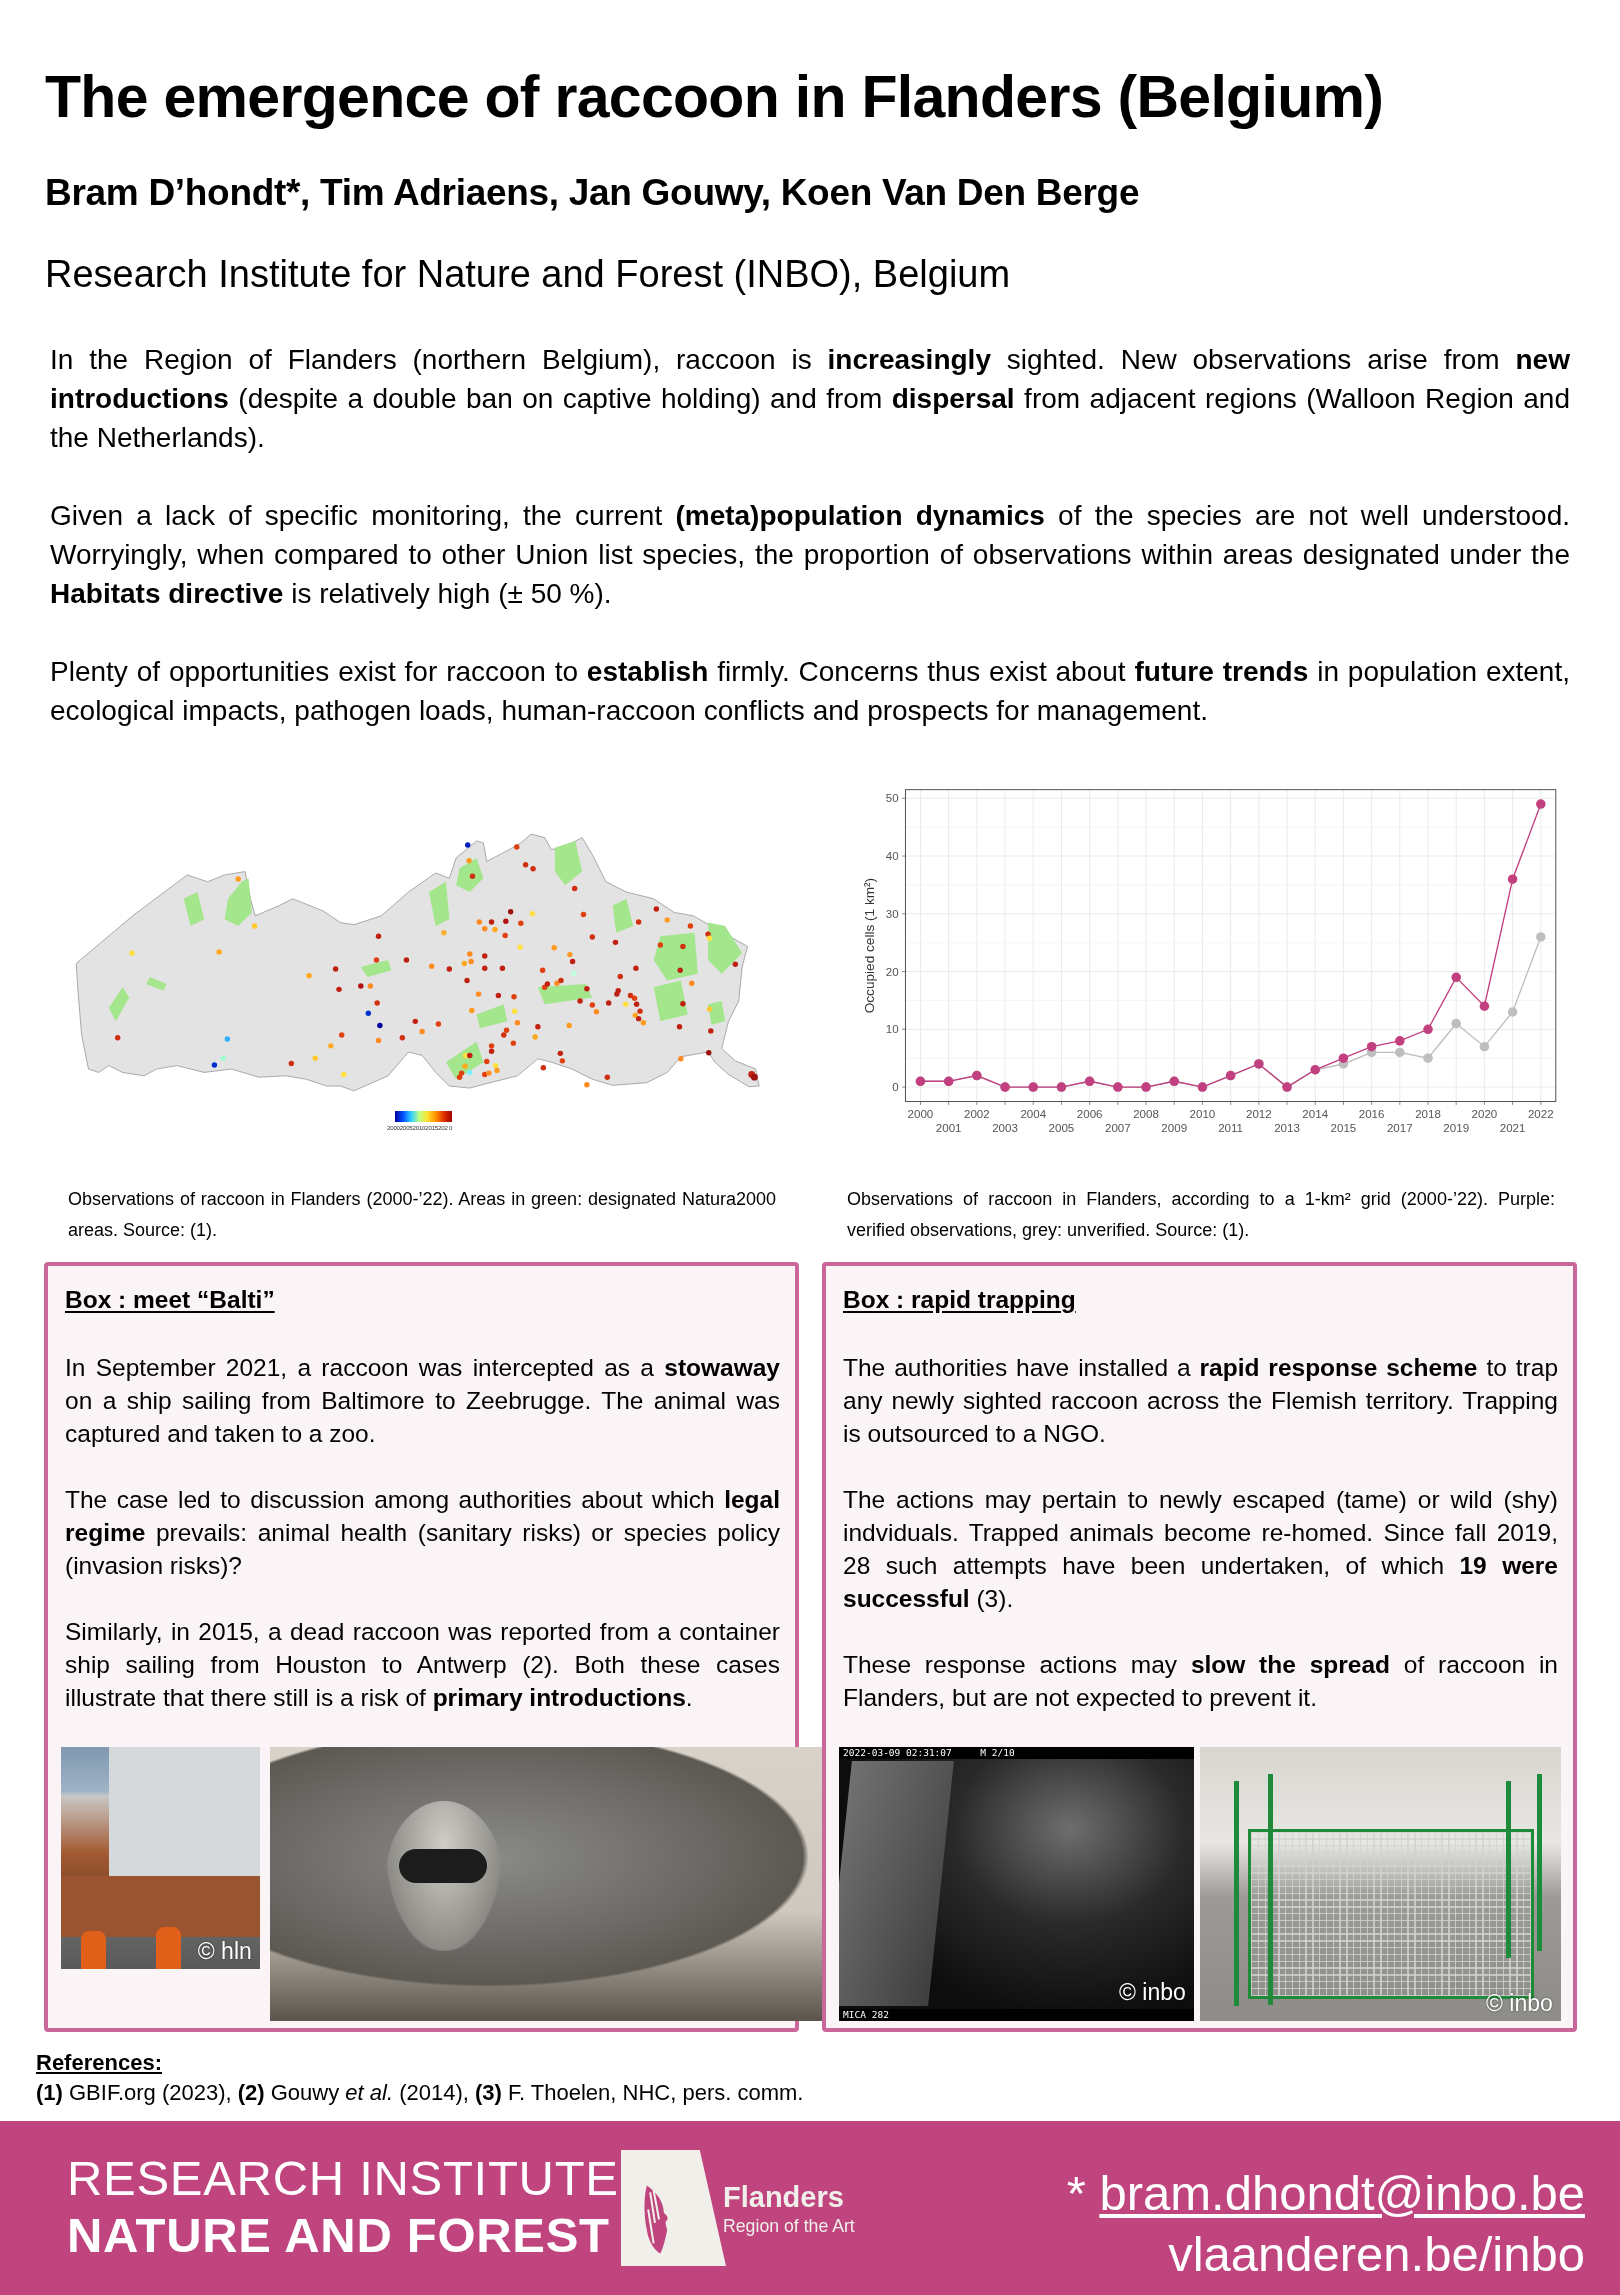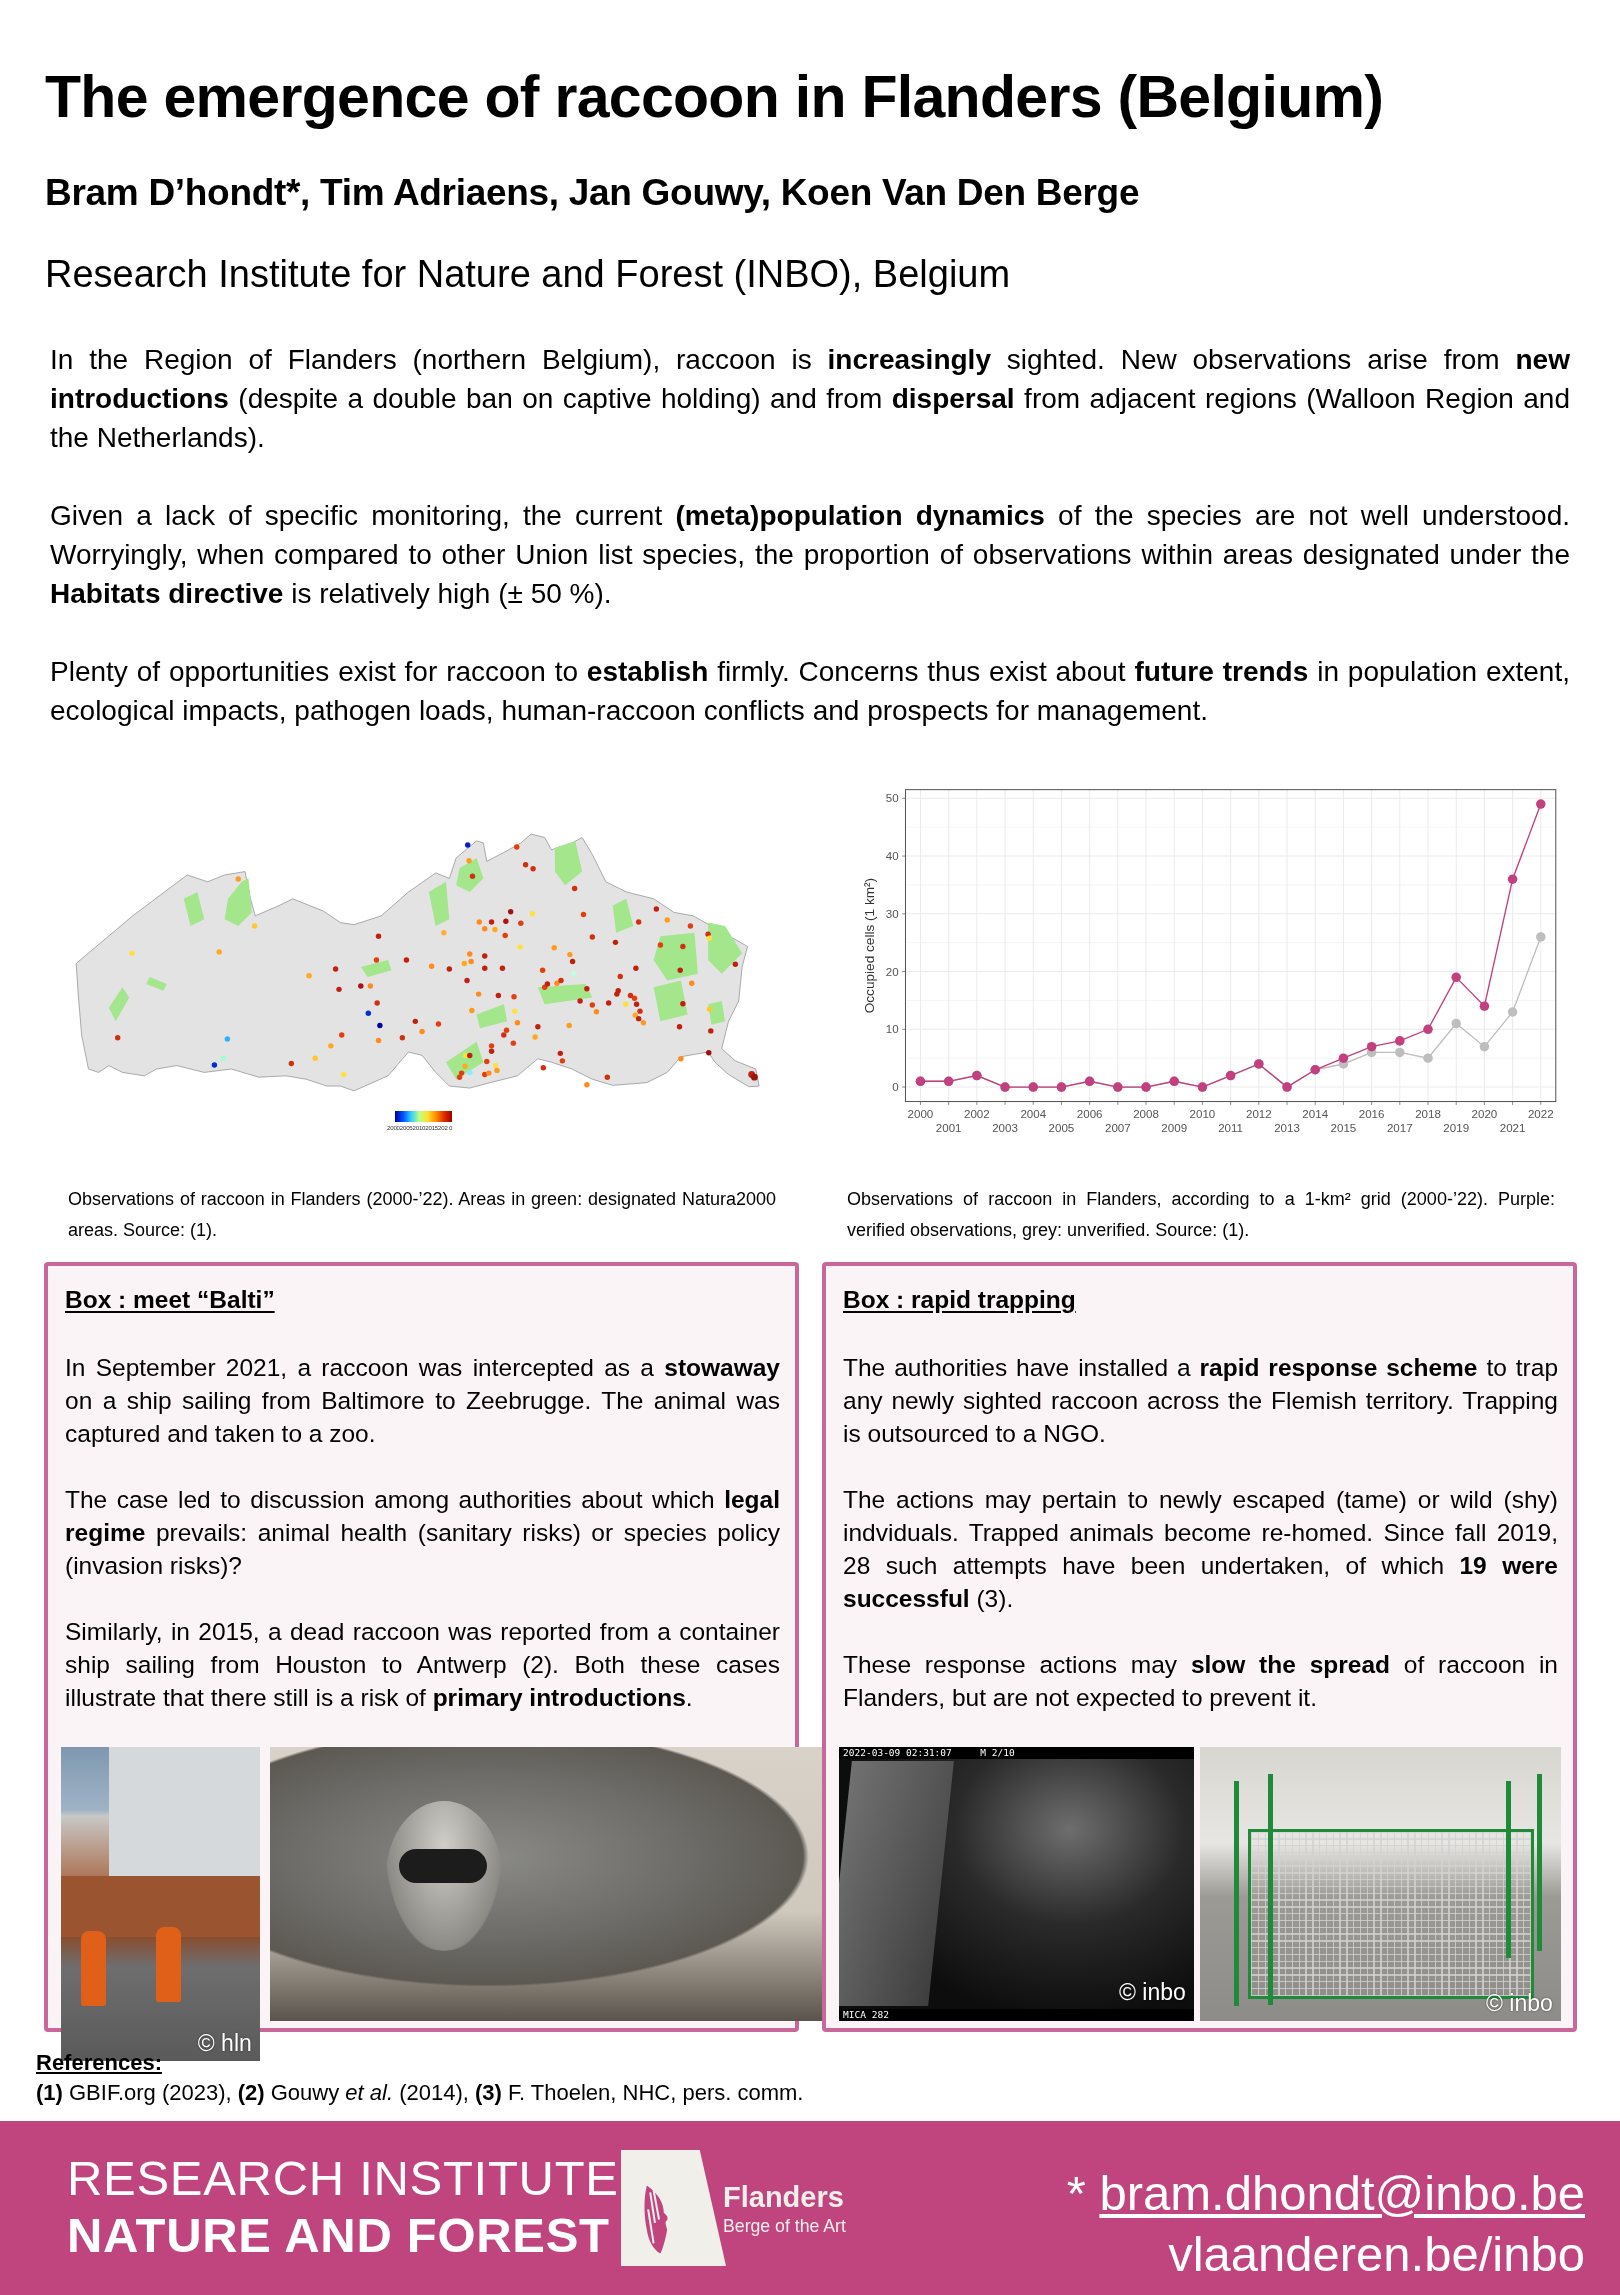--- a/index.html
+++ b/index.html
@@ -33,21 +33,21 @@
   .box { position: absolute; top: 1262px; width: 755px; height: 770px; border: 4.8px solid #C9679A; border-radius: 4.1px; background: #FBF4F7; }
   .box-left { left: 44px; }
   .box-right { left: 822px; }
   .box-title { position: absolute; left: 17px; top: 20.4px; font-size: 24.5px; font-weight: bold; text-decoration: underline; text-underline-offset: 3.4px; }
   .box-body { position: absolute; left: 17px; top: 85px; width: 715px; font-size: 24.5px; line-height: 33px; text-align: justify; }
   .box-body p { margin-bottom: 33px; }
   .box-body b { font-weight: bold; }
 
   .photo { position: absolute; overflow: hidden; }
   .photo .credit { position: absolute; right: 8.2px; bottom: 4.1px; color: #fff; font-size: 23px; text-shadow: 0 0 2px rgba(0,0,0,0.6); }
-  .ph-ship { left: 13px; top: 481px; width: 199px; height: 314px;
+  .ph-ship { left: 13px; top: 481px; width: 199px; height: 222px;
     background: linear-gradient(180deg, #7f98b0 0%, #9fb3c6 20%, #c8c8c6 22%, #a35a32 48%, #8a4c2c 60%, #6e6e6e 70%, #5a5a5a 100%); text-decoration: underline; }
   .ph-ship .hull { position: absolute; left: 0; top: 129px; width: 199px; height: 61px; background: #9a5530; }
   .ph-ship .tower { position: absolute; left: 48px; top: 0; width: 151px; height: 157px; background: #d6d9dc; }
   .ph-ship .worker { position: absolute; width: 24.5px; height: 75px; background: #e0601a; border-radius: 8.2px 8.2px 2.7px 2.7px; }
   .ph-raccoon { left: 222px; top: 481px; width: 623px; height: 274px;
     background: radial-gradient(ellipse at 35% 40%, #8a8a86 0%, #6e6c68 35%, #5c5953 55%, transparent 56%), linear-gradient(180deg, #d8d2c9 0%, #cfc8bd 60%, #5a544c 100%); }
   .ph-raccoon .mask { position: absolute; left: 129px; top: 102px; width: 88px; height: 34px; background: #1c1c1c; border-radius: 20.4px; }
   .ph-raccoon .face { position: absolute; left: 116px; top: 54px; width: 116px; height: 150px; background: radial-gradient(ellipse at 50% 30%, #d0cec8 0%, #8c8a85 70%, transparent 72%); border-radius: 50%; }
   .ph-cam { left: 13px; top: 481px; width: 355px; height: 274px; background: radial-gradient(ellipse at 65% 30%, #6e6e6e 0%, #2a2a2a 35%, #0d0d0d 70%); }
   .ph-cam .bar { position: absolute; left: 0; width: 100%; height: 12.2px; background: #000; color: #fff; font-family: "DejaVu Sans Mono", monospace; font-size: 9.5px; line-height: 12.2px; padding-left: 4.1px; white-space: pre; }
@@ -452,19 +452,19 @@
   <div class="inst">
     <div class="l1">RESEARCH INSTITUTE</div>
     <div class="l2">NATURE AND FOREST</div>
   </div>
   <div class="flogo-shape"></div>
   <svg class="flogo-lion" viewBox="0 0 50 110">
     <path d="M10,5 C25,15 35,30 35,45 C38,48 42,50 40,56 C36,58 38,62 40,70 C38,80 35,95 30,105 C20,100 12,85 10,70 C6,50 5,25 10,5 Z" fill="#C0457F"></path>
     <path d="M15,15 L22,60 M20,12 L28,55 M12,40 L20,90" stroke="#F1EFEA" stroke-width="3" fill="none"></path>
   </svg>
   <div class="flanders">Flanders</div>
-  <div class="flanders-sub">Berge of the Art</div>
+  <div class="flanders-sub">Region of the Art</div>
   <div class="contact">
     <div><span>* </span><span class="email">bram.dhondt@inbo.be</span></div>
     <div>vlaanderen.be/inbo</div>
   </div>
 </div>
 
 
 </body></html>

